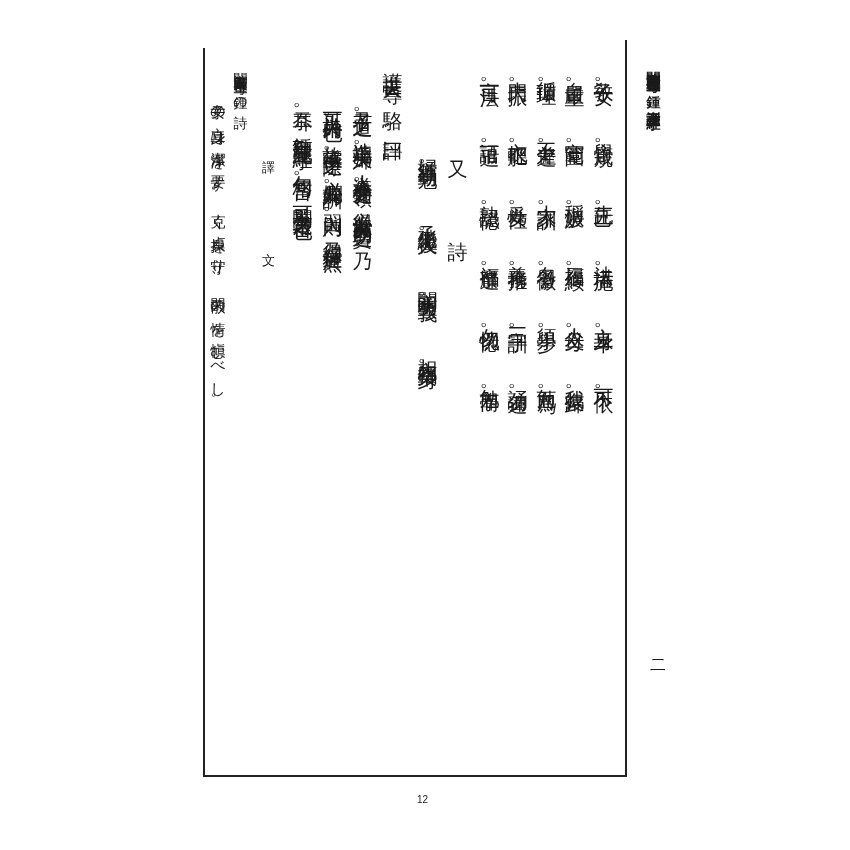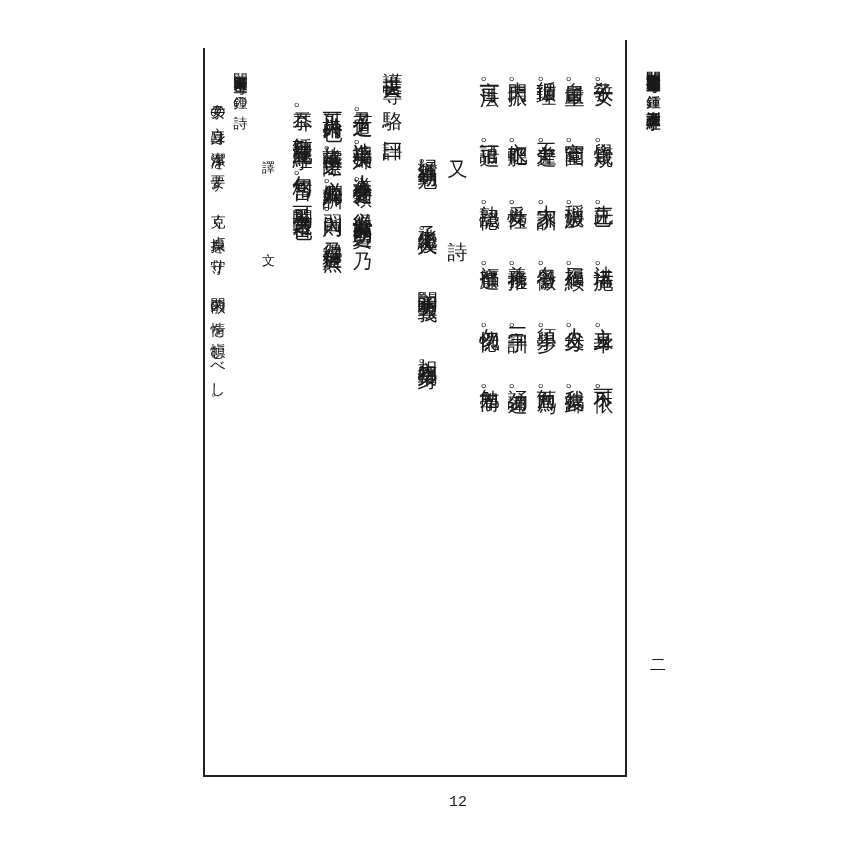--- a/index.html
+++ b/index.html
@@ -8,21 +8,21 @@
   .page { position: absolute; left: 0; top: 0; width: 850px; height: 850px; }
   .border-left { position: absolute; left: 203px; top: 48px; width: 2px; height: 729px; background: #222; }
   .border-right { position: absolute; left: 625px; top: 40px; width: 2px; height: 737px; background: #222; }
   .border-bottom { position: absolute; left: 203px; top: 775px; width: 424px; height: 2px; background: #222; }
   .col { position: absolute; writing-mode: vertical-rl; white-space: nowrap; line-height: 1; }
   .main { font-size: 20px; letter-spacing: 2.6px; }
   .small { font-size: 14px; letter-spacing: 1.5px; }
   .header { font-size: 14px; font-weight: bold; letter-spacing: 1px; }
   .seg { display: inline-block; }
   .gap { display: inline-block; height: 22px; }
-  .pageno { position: absolute; font-family: Liberation Mono, monospace; font-size: 15px; margin-left: 32px; }
+  .pageno { position: absolute; font-family: Liberation Sans, sans-serif; font-size: 10px; }
 </style>
 </head>
 <body>
 
 <div class="page">
 
   <div class="border-left"></div>
   <div class="border-right"></div>
   <div class="border-bottom"></div>
 

